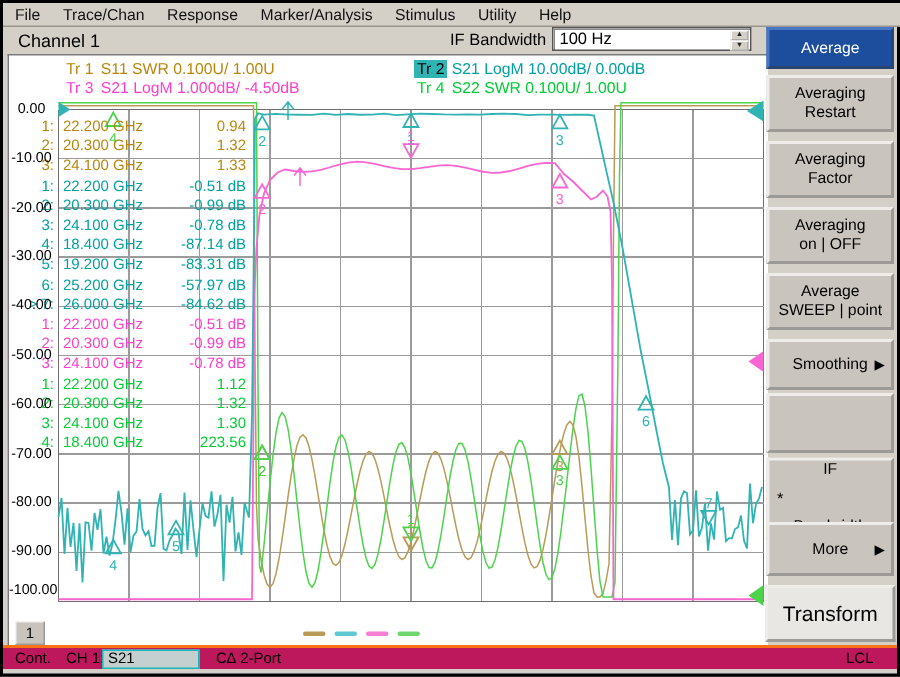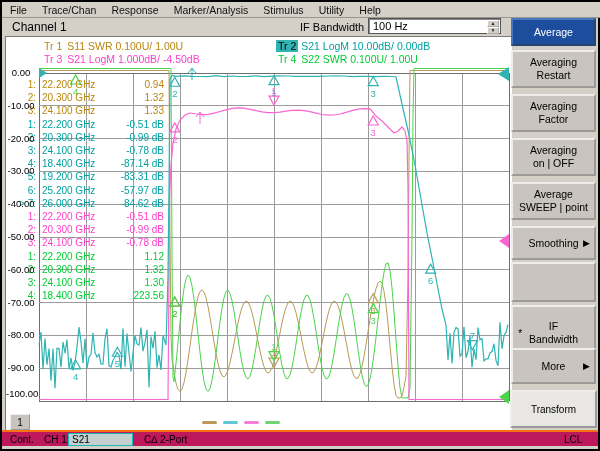--- a/index.html
+++ b/index.html
@@ -51,21 +51,21 @@
   .dash{width:15px;height:3px;border-radius:2px;}
   #stop-label{position:absolute;right:73px;top:378px;font-size:11px;font-weight:bold;color:#000;}
 
   
   .softkey{position:absolute;left:509px;width:85px;background:#c9c5be;border:2px outset #efede9;
            display:flex;flex-direction:column;align-items:center;justify-content:center;
            font-size:10.5px;color:#000;text-align:center;line-height:13px;box-sizing:border-box;}
   .softkey .star{position:absolute;left:5px;top:50%;margin-top:-6px;font-size:11px;}
   .softkey .arrow{position:absolute;right:4px;top:50%;margin-top:-6px;font-size:9px;}
   .softkey.active{background:#1d4e9e;color:#fff;border:2px outset #4a77c4;}
-  .softkey.transform{background:#e8e7e4;font-size:10px;left:508px;width:87px;}
+  .softkey.transform{background:#e8e7e4;font-size:14px;left:508px;width:87px;}
 
   
   #statusbar{position:absolute;left:0;bottom:3px;width:596px;height:14px;background:#be185d;
              border-top:2px solid #f97316;font-size:10px;color:#000;}
   #status-cont{position:absolute;left:8px;top:2px;}
   #status-ch{position:absolute;left:42px;top:2px;}
   #status-meas{position:absolute;left:66px;top:1px;width:60px;height:11px;background:#c4cfcf;
                border:1px solid #19b8b8;padding-left:3px;}
   #status-cal{position:absolute;left:142px;top:2px;}
   #status-lcl{position:absolute;left:550px;top:2px;margin-left:12px;}
@@ -340,21 +340,21 @@
         </div>
         <div class="softkey " style="top: 180px; height: 38px;">
           <div>Average</div>
           <div>SWEEP | point</div>
         </div>
         <div class="softkey " style="top: 224px; height: 34px;">
           <div>Smoothing</div>
           <span class="arrow">▶</span>
         </div>
         <div class="softkey " style="top: 260px; height: 40px;"></div>
-        <div class="softkey " style="top: 303px; height: 55px;">
+        <div class="softkey " style="top: 303px; height: 55px; justify-content: space-between;">
           <div>IF</div>
           <div>Bandwidth</div>
           <span class="star">*</span>
         </div>
         <div class="softkey " style="top: 346px; height: 36px;">
           <div>More</div>
           <span class="arrow">▶</span>
         </div>
         <div class="softkey transform" style="top: 388px; height: 38px;">
           <div>Transform</div>

